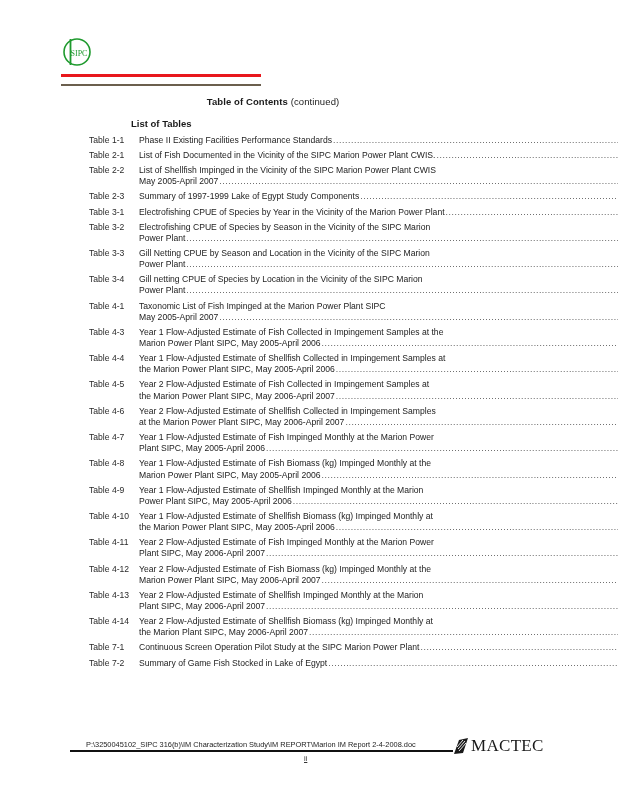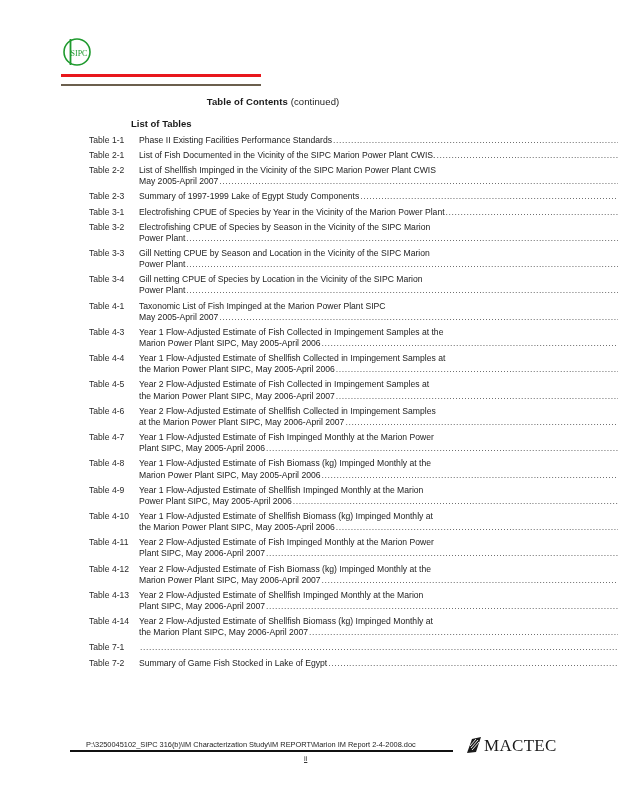--- a/index.html
+++ b/index.html
@@ -42,21 +42,21 @@
   .footer-path {
     position: absolute; left: 86px; top: 740px; font-size: 7.4px; color: #222; white-space: nowrap;
   }
   .footer-rule {
     position: absolute; left: 70px; top: 750px; width: 383px; height: 1.5px; background: #111;
   }
   .page-num {
     position: absolute; left: 304px; top: 754px; font-size: 7.5px; color: #333; text-decoration: underline;
   }
   .mactec {
-    position: absolute; left: 466px; top: 736px; display: flex; 
+    position: absolute; left: 453px; top: 736px; display: flex; align-items: center;
   }
   .mactec .mark { width: 16px; height: 18px; }
   .mactec .word {
     font-family: "Liberation Serif", serif; font-size: 17px; color: #1a1a1a; margin-left: 2px; letter-spacing: 0.3px;
   }
 </style>
 </head>
 <body>
 
 <svg class="logo" viewBox="0 0 30 30">
@@ -312,20 +312,21 @@
         <div class="line">
           <span class="txt">the Marion Plant SIPC, May 2006-April 2007</span>
           <span class="dots"></span>
         </div>
       </div>
     </div>
     <div class="row">
       <div class="num">Table 7-1</div>
       <div class="body">
         <div class="line">
+          <span class="txt">Continuous Screen Operation Pilot Study at the SIPC Marion Power Plant</span>
           <span class="dots"></span>
         </div>
       </div>
     </div>
     <div class="row">
       <div class="num">Table 7-2</div>
       <div class="body">
         <div class="line">
           <span class="txt">Summary of Game Fish Stocked in Lake of Egypt</span>
           <span class="dots"></span>

